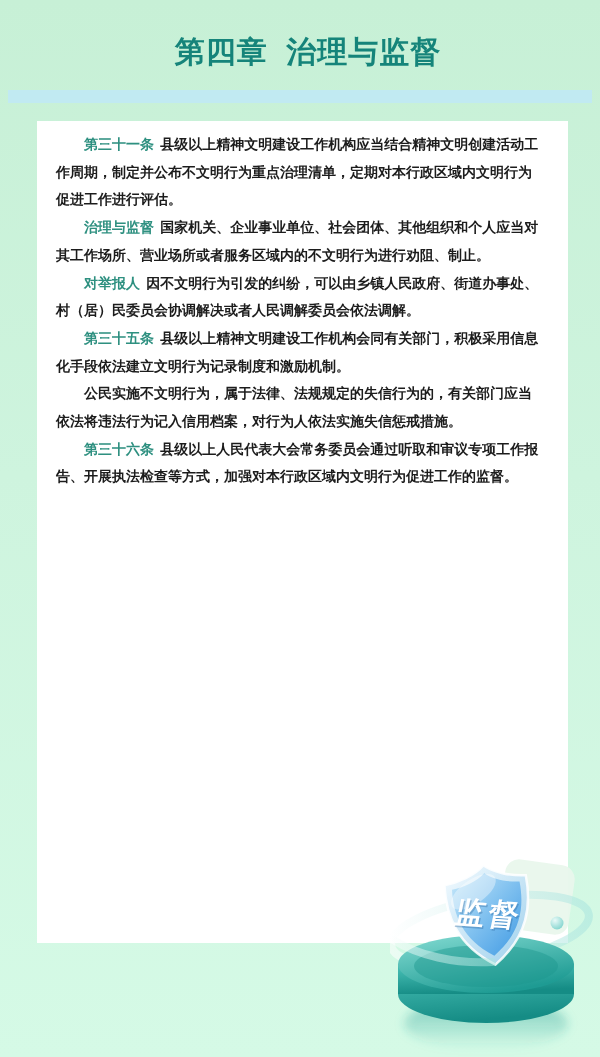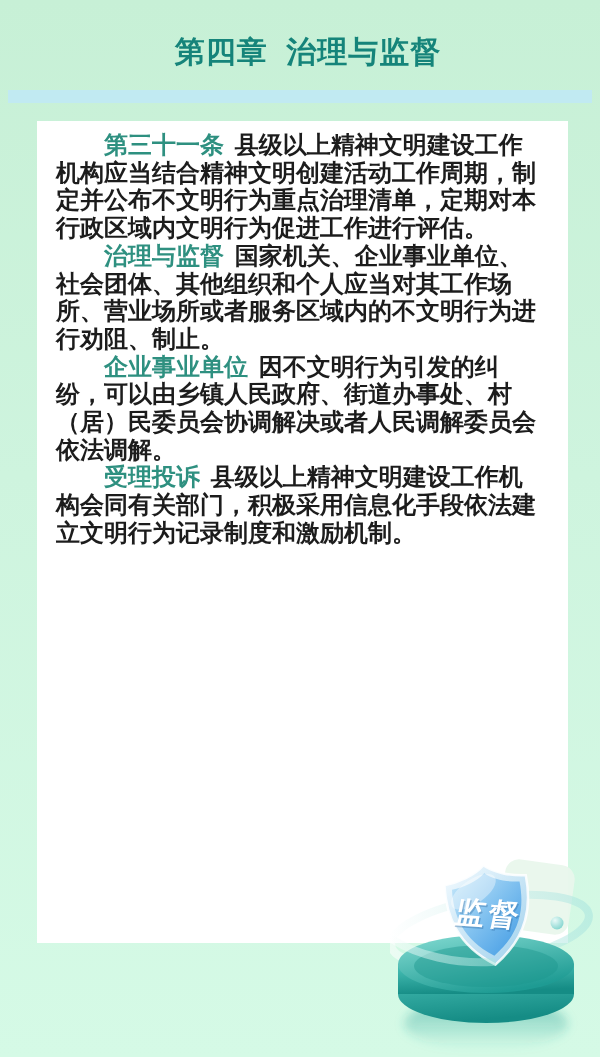--- a/index.html
+++ b/index.html
@@ -18,42 +18,44 @@
   .stripe {
     position:absolute; top:90px; left:8px; width:584px; height:13px;
     background:#c1eaf2;
   }
   .card {
     position:absolute; top:121px; left:37px; width:531px; height:822px;
     background:#ffffff; box-sizing:border-box;
     padding:10px 24px 0 19px;
   }
   .card p {
-    margin:0; font-size:24px; line-height:27.7px;
+    margin:0; font-size:14px; line-height:27.7px;
     color:#1c1c1c; font-weight:600; text-indent:2em;
     text-align:left; letter-spacing:0;
   }
   .art-label { color:#2e9080; font-weight:700; padding-right:0.45em; }
   .art-label:empty { padding-right:0; }
   .badge { position:absolute; left:390px; top:852px; width:210px; height:205px; }
 </style>
 </head>
 <body>
 
 <div id="page">
 
   <div class="title">第四章  治理与监督</div>
 
   <div class="stripe"></div>
 
   <div class="card">
     <p><span class="art-label">第三十一条</span><span>县级以上精神文明建设工作机构应当结合精神文明创建活动工作周期，制定并公布不文明行为重点治理清单，定期对本行政区域内文明行为促进工作进行评估。</span></p>
     <p><span class="art-label">治理与监督</span><span>国家机关、企业事业单位、社会团体、其他组织和个人应当对其工作场所、营业场所或者服务区域内的不文明行为进行劝阻、制止。</span></p>
-    <p><span class="art-label">企业事业单位</span><span>因不文明行为引发的纠纷，可以由乡镇人民政府、街道办事处、村（居）民委员会协调解决或者人民调解委员会依法调解。</span></p>
-    <p><span class="art-label">受理投诉</span><span>县级以上精神文明建设工作机构会同有关部门，积极采用信息化手段依法建立文明行为记录制度和激励机制。</span></p>
+    <p><span class="art-label">对举报人</span><span>因不文明行为引发的纠纷，可以由乡镇人民政府、街道办事处、村（居）民委员会协调解决或者人民调解委员会依法调解。</span></p>
+    <p><span class="art-label">第三十五条</span><span>县级以上精神文明建设工作机构会同有关部门，积极采用信息化手段依法建立文明行为记录制度和激励机制。</span></p>
+    <p><span class="art-label"></span><span>公民实施不文明行为，属于法律、法规规定的失信行为的，有关部门应当依法将违法行为记入信用档案，对行为人依法实施失信惩戒措施。</span></p>
+    <p><span class="art-label">第三十六条</span><span>县级以上人民代表大会常务委员会通过听取和审议专项工作报告、开展执法检查等方式，加强对本行政区域内文明行为促进工作的监督。</span></p>
   </div>
 
   <svg class="badge" viewBox="0 0 210 205" xmlns="http://www.w3.org/2000/svg">
     <defs>
       <linearGradient id="topGrad" x1="0" y1="0" x2="0.55" y2="1">
         <stop offset="0" stop-color="#85dcd3"></stop>
         <stop offset="1" stop-color="#1e9b93"></stop>
       </linearGradient>
       <linearGradient id="sideGrad" x1="0" y1="0" x2="0.25" y2="1">
         <stop offset="0" stop-color="#4cc3b9"></stop>

